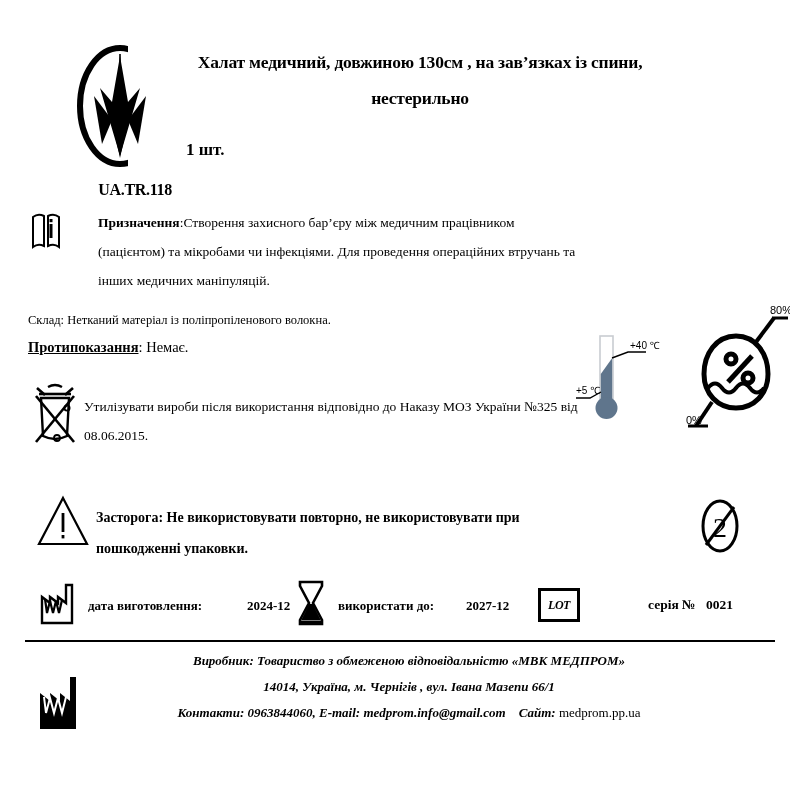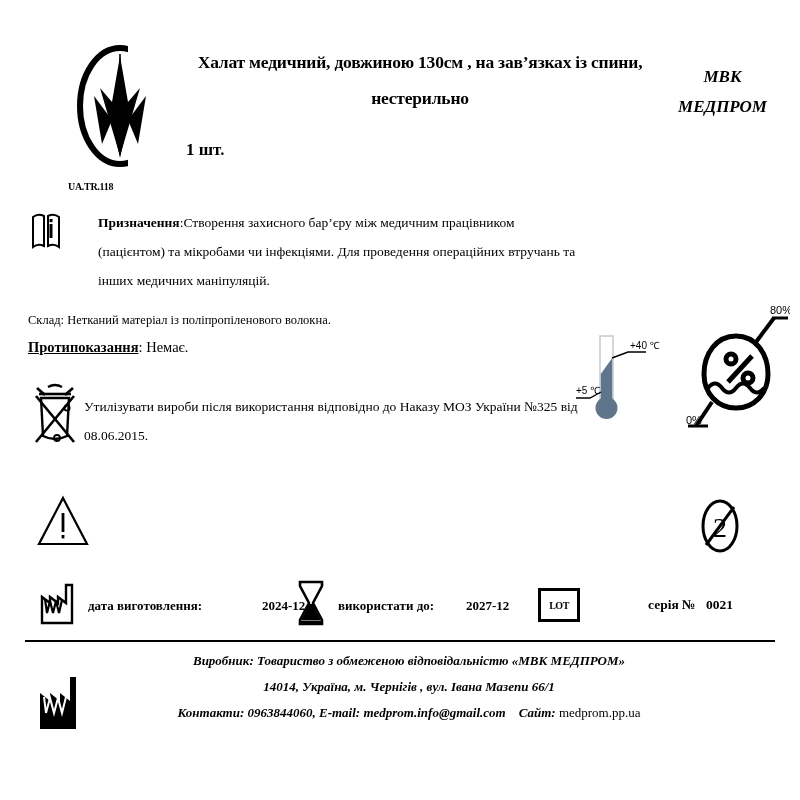--- a/index.html
+++ b/index.html
@@ -26,22 +26,22 @@
 
   
   .cert-mark {
     left: 72px; top: 36px;
     width: 96px; height: 160px;
   }
   .cert-mark svg { display: block; }
   .cert-code {
     left: 68px; top: 181px;
     width: 104px;
-    text-align: left;
-    font-size: 10px;
+    text-align: right;
+    font-size: 16px;
     font-weight: bold;
     letter-spacing: -0.3px;
   }
 
   .product-title {
     left: 180px; top: 44px;
     width: 480px;
     text-align: center;
     font-size: 17.5px;
     font-weight: bold;
@@ -108,35 +108,36 @@
     width: 470px;
     font-size: 14px;
     font-weight: bold;
     line-height: 31px;
   }
   .sym-noreuse { left: 698px; top: 497px; }
 
   
   .icon-factory-sm { left: 38px; top: 583px; }
   .mfg-label { left: 88px; top: 598px; font-size: 13px; font-weight: bold; }
-  .mfg-value { left: 247px; top: 598px; font-size: 13px; font-weight: bold; margin-left: 15px; }
+  .mfg-value { left: 247px; top: 598px; font-size: 13px; font-weight: bold; }
   .icon-hourglass { left: 296px; top: 580px; }
   .exp-label { left: 338px; top: 598px; font-size: 13px; font-weight: bold; }
   .exp-value { left: 466px; top: 598px; font-size: 13px; font-weight: bold; }
   .lot-box {
     left: 538px; top: 588px;
     width: 42px; height: 34px;
     border: 3px solid #000;
     box-sizing: border-box;
     display: flex;
     align-items: center;
     justify-content: center;
-    font-size: 10px;
+    font-size: 12px;
     font-weight: bold;
     letter-spacing: -0.5px;
+    font-style: italic;
   }
   .lot-label { left: 648px; top: 597px; font-size: 13.5px; font-weight: bold; }
   .lot-value { left: 706px; top: 597px; font-size: 13.5px; font-weight: bold; }
 
   
   .divider {
     left: 25px; top: 640px;
     width: 750px; height: 0;
     border-top: 2px solid #000;
   }
@@ -168,24 +169,20 @@
       <path d="M48 120 L28 52 L40 66 L48 20 L56 66 L68 52 Z" fill="#000"></path>
       <path d="M22 60 L30 108 L40 84 Z" fill="#000"></path>
       <path d="M74 60 L66 108 L56 84 Z" fill="#000"></path>
       <path d="M40 86 L48 122 L56 86 L48 100 Z" fill="#000"></path>
     </svg>
   </div>
   <div class="abs cert-code">UA.TR.118</div>
 
   <div class="abs product-title">Халат медичний,  довжиною 130см , на зав’язках із спини, нестерильно</div>
   <div class="abs quantity">1 шт.</div>
-  <div class="abs brand">
-    <div>МВК</div>
-    <div>МЕДПРОМ</div>
-  </div>
 
   <div class="abs icon-leaflet">
     <svg width="32" height="38" viewBox="0 0 32 38">
       <path d="M3 5 Q8 1 14 4 L14 34 Q8 31 3 35 Z" fill="#fff" stroke="#000" stroke-width="2"></path>
       <path d="M29 5 Q24 1 18 4 L18 34 Q24 31 29 35 Z" fill="#fff" stroke="#000" stroke-width="2"></path>
       <rect x="19.5" y="12" width="3" height="14" fill="#000"></rect>
       <rect x="19.5" y="7" width="3" height="3.2" fill="#000"></rect>
     </svg>
   </div>
   <div class="abs purpose">
@@ -242,20 +239,23 @@
     </svg>
   </div>
 
   <div class="abs icon-caution">
     <svg width="54" height="52" viewBox="0 0 54 52">
       <path d="M27 3 L51 49 L3 49 Z" fill="none" stroke="#000" stroke-width="2.2"></path>
       <rect x="25.6" y="18" width="2.8" height="19" fill="#000"></rect>
       <rect x="25.6" y="40" width="2.8" height="3.4" fill="#000"></rect>
     </svg>
   </div>
+  <div class="abs caution">
+    <span>Засторога:</span><span>  Не використовувати повторно, не використовувати при пошкодженні упаковки.</span>
+  </div>
   <div class="abs sym-noreuse">
     <svg width="44" height="58" viewBox="0 0 44 58">
       <ellipse cx="22" cy="29" rx="17" ry="25" fill="none" stroke="#000" stroke-width="3"></ellipse>
       <text x="22" y="40" text-anchor="middle" font-family="'Liberation Serif', serif" font-size="28" fill="#000">2</text>
       <path d="M8 48 L36 10" stroke="#000" stroke-width="3"></path>
     </svg>
   </div>
 
   <div class="abs icon-factory-sm">
     <svg width="38" height="42" viewBox="0 0 38 42">

